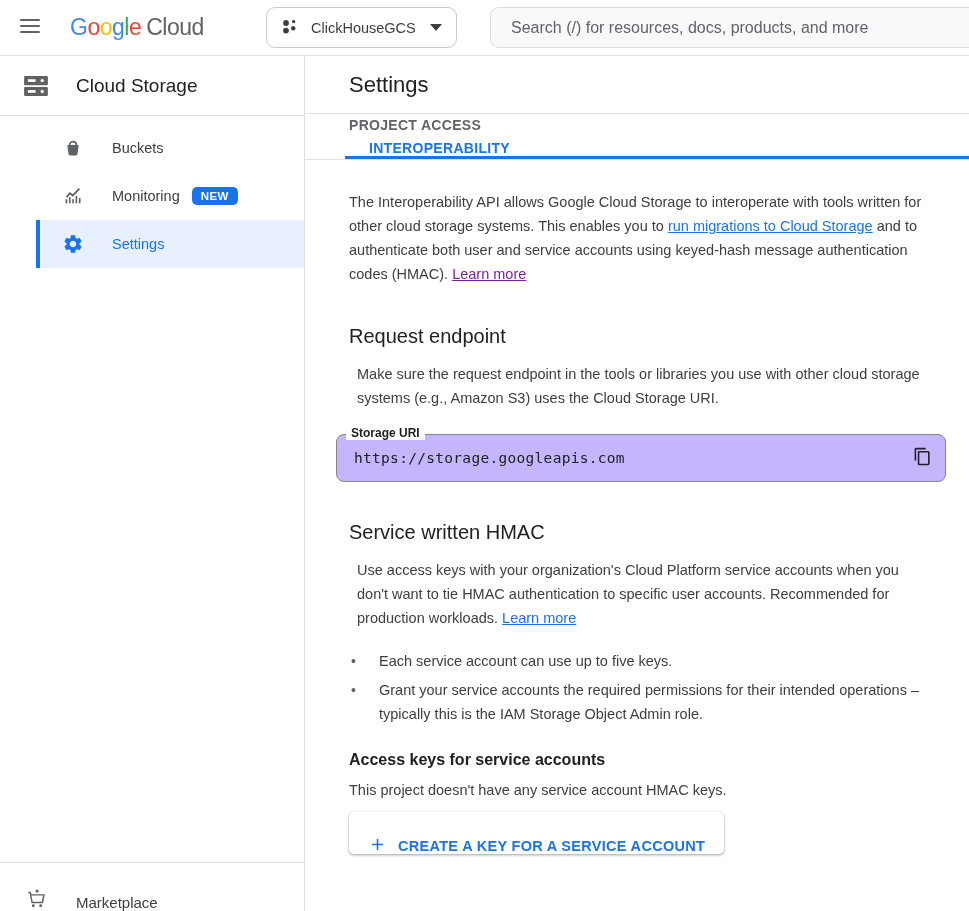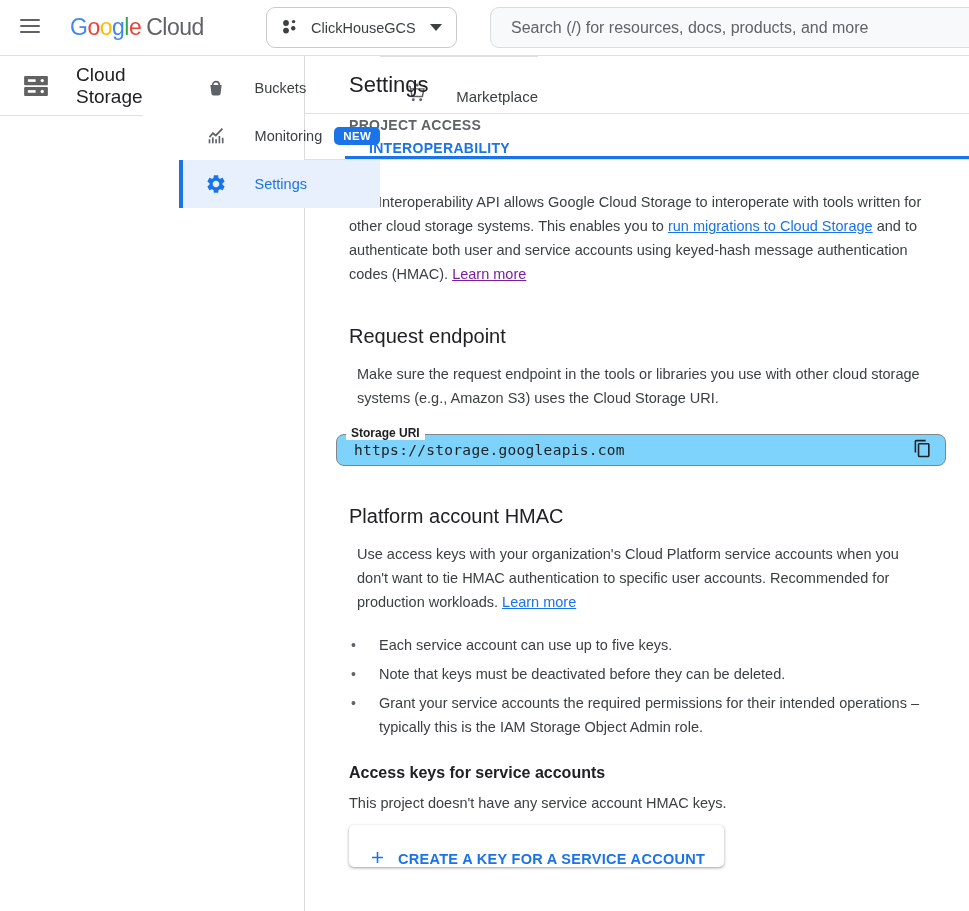--- a/index.html
+++ b/index.html
@@ -22,21 +22,21 @@
   .project-btn .pname{font-size:14.5px; color:var(--text-body); margin:0 14px 0 12px;}
   .searchbox{position:absolute; left:490px; top:7px; width:570px; height:41px;
     background:var(--search-bg); border:1px solid var(--border); border-radius:9px;
     display:flex; align-items:center; padding:0 20px;}
   .searchbox input{border:none; background:transparent; outline:none; width:100%;
     font-family:"Liberation Sans", sans-serif; font-size:16px; color:var(--text-secondary);}
   .searchbox input::placeholder{color:var(--text-secondary); opacity:1;}
   
   .shell{display:flex; height:855px;}
   .sidebar{width:305px; min-width:305px; border-right:1px solid var(--border);
-    display:flex; background:#fff;}
+    display:flex; flex-direction:column; background:#fff;}
   .sidebar-header{height:60px; border-bottom:1px solid var(--divider); display:flex; align-items:center;}
   .sidebar-header .picon{margin-left:21px; display:flex;}
   .sidebar-header .ptitle{margin-left:25px; font-size:19px; color:var(--text-primary);}
   .nav{flex:1; padding-top:8px;margin-left:36px;}
   .nav-item{height:48px; display:flex; align-items:center; position:relative; cursor:pointer;}
   .nav-item .nicon{width:24px; height:24px; margin-left:25px; display:flex; align-items:center; justify-content:center;}
   .nav-item .nlabel{margin-left:27px; font-size:14.5px; color:var(--text-body);}
   .nav-item.selected{background:var(--accent-light-bg);}
   .nav-item.selected::before{content:""; position:absolute; left:0; top:0; bottom:0; width:4px; background:var(--accent);}
   .nav-item.selected .nlabel{color:var(--accent);}
@@ -54,22 +54,22 @@
     letter-spacing:.3px; color:var(--text-secondary); cursor:pointer; background:transparent; border:none;
     font-family:"Liberation Sans", sans-serif;}
   .tab + .tab{margin-left:20px;}
   .tab.active{color:var(--accent); box-shadow:inset 0 -3px 0 var(--accent);}
   .content{padding:30px 44px 0;}
   .body-text{font-size:14.5px; line-height:24px; color:var(--text-body); max-width:598px;}
   a.link{color:var(--accent); text-decoration:underline; cursor:pointer;}
   a.link.visited{color:var(--visited-link);}
   h2.section{margin-top:36px; font-size:20px; font-weight:400; color:var(--text-primary); line-height:28px;}
   h2.section + .body-text{margin-top:12px;margin-left:8px;}
-  .uri-field{position:relative; margin-top:24px; margin-left:-13px; width:610px; height:32px;
-    border:1px solid var(--field-border); border-radius:8px; display:flex; align-items:center; background:#7dd3fc;gap:20px;}
+  .uri-field{position:relative; margin-top:24px; margin-left:-13px; width:610px; height:48px;
+    border:1px solid var(--field-border); border-radius:8px; display:flex; align-items:center; background:#c4b5fd;gap:20px;}
   .uri-label{position:absolute; top:-9px; left:9px; background:#fff; padding:0 5px;
     font-size:12px; font-weight:bold; color:var(--text-primary);}
   .uri-value{flex:1; padding-left:17px; font-family:"DejaVu Sans Mono","Liberation Mono",monospace;
     font-size:14.5px; color:var(--text-primary); letter-spacing:.3px;}
   .copy-btn{width:40px; height:40px; margin-right:3px; border:none; background:transparent; cursor:pointer;
     display:flex; align-items:center; justify-content:center; border-radius:50%;}
   ul.hmac-list{margin-top:19px; list-style:none; max-width:620px;}
   ul.hmac-list li{position:relative; padding-left:30px; font-size:14.5px; line-height:24px;
     color:var(--text-body); margin-bottom:5px;}
   ul.hmac-list li::before{content:"\2022"; position:absolute; left:2px; top:0; color:var(--text-secondary); font-size:14px;}
@@ -215,26 +215,25 @@
         <span class="uri-value">https://storage.googleapis.com</span>
         <button class="copy-btn">
           <span>
             <svg width="19" height="19" viewBox="0 0 24 24">
                 <path fill="#202124" d="M16 1H4c-1.1 0-2 .9-2 2v14h2V3h12V1zm3 4H8c-1.1 0-2 .9-2 2v14c0 1.1.9 2 2 2h11c1.1 0 2-.9 2-2V7c0-1.1-.9-2-2-2zm0 16H8V7h11v14z"></path>
               </svg>
           </span>
         </button>
       </div>
 
-      <h2 class="section">Platform account HMAC</h2>
+      <h2 class="section">Service written HMAC</h2>
       <p class="body-text"><span>Use access keys with your organization's Cloud Platform service accounts when you don't want to tie HMAC authentication to specific user accounts. Recommended for production workloads. </span><a class="link">Learn more</a></p>
 
       <ul class="hmac-list">
         <li>Each service account can use up to five keys.</li>
-        <li>Note that keys must be deactivated before they can be deleted.</li>
         <li>Grant your service accounts the required permissions for their intended operations – typically this is the IAM Storage Object Admin role.</li>
       </ul>
 
       <h3 class="subsection">Access keys for service accounts</h3>
       <p class="empty-text">This project doesn't have any service account HMAC keys.</p>
 
       <button class="create-btn">
         <span class="plus">
           <svg width="19" height="19" viewBox="0 0 24 24">
               <path fill="#1a73e8" d="M19 13h-6v6h-2v-6H5v-2h6V5h2v6h6v2z"></path>

